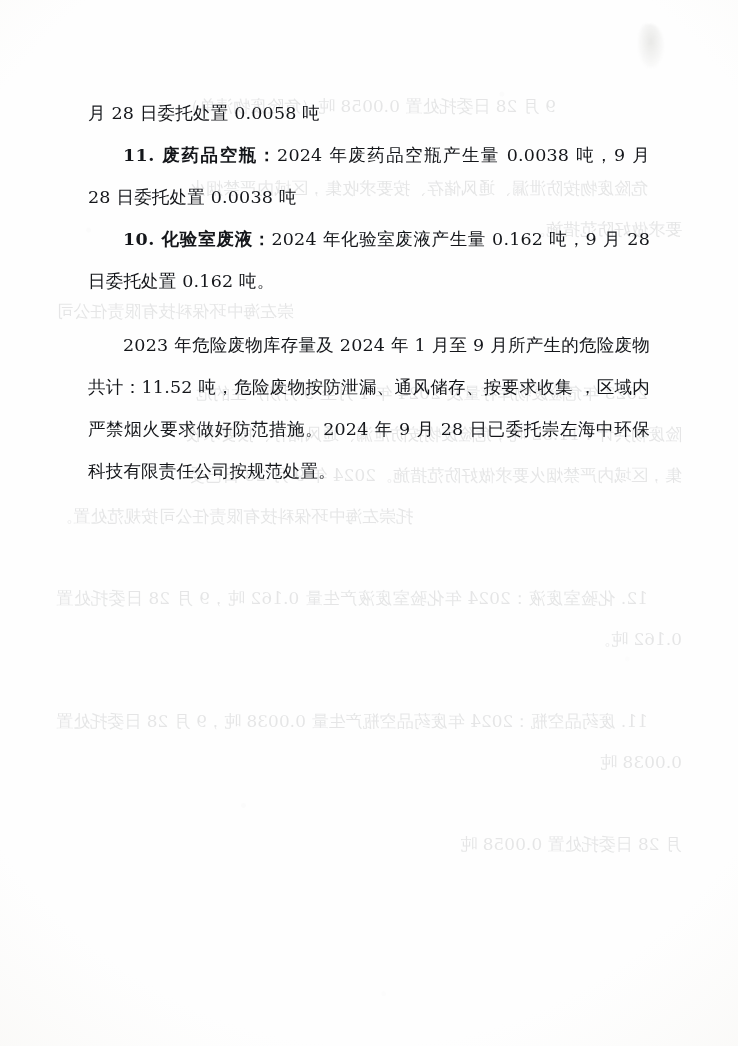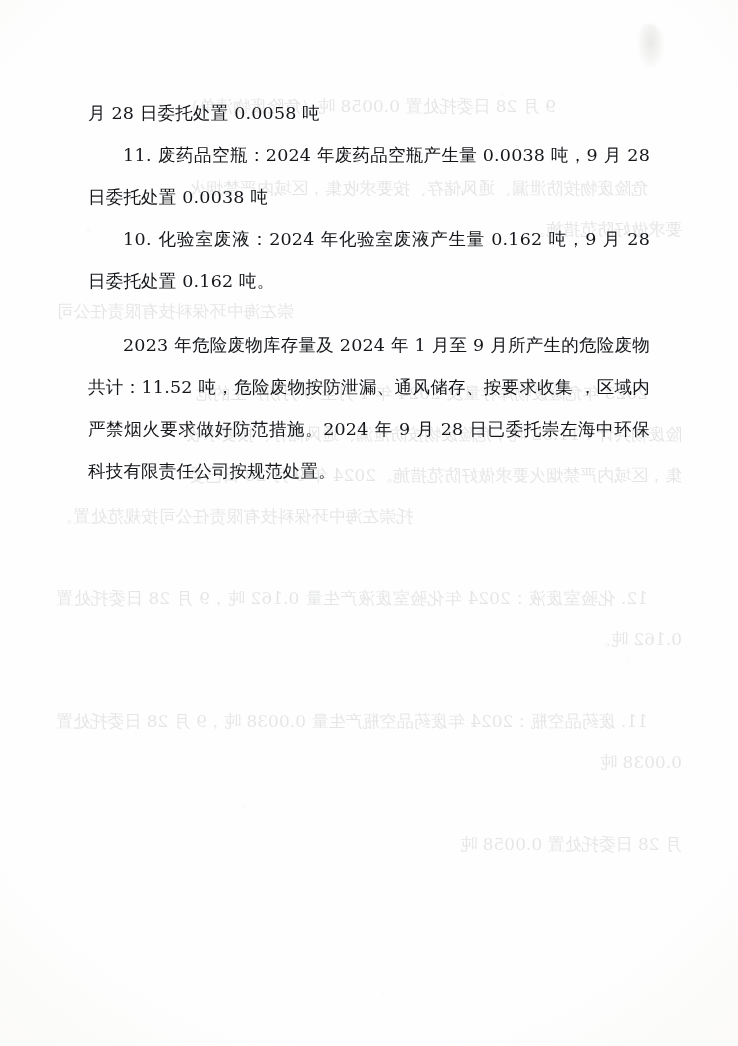--- a/index.html
+++ b/index.html
@@ -62,21 +62,21 @@
     text-justify: inter-ideograph;
     letter-spacing: 0.2px;
     margin: 0;
   }
 
   .indent {
     text-indent: 2em;
   }
 
   .lead {
-    font-weight: 400;
+    font-weight: 700;
     letter-spacing: 0.4px;
   }
 
   
   .bleed {
     position: absolute;
     left: 56px;
     top: 86px;
     width: 626px;
     transform: scaleX(-1);

